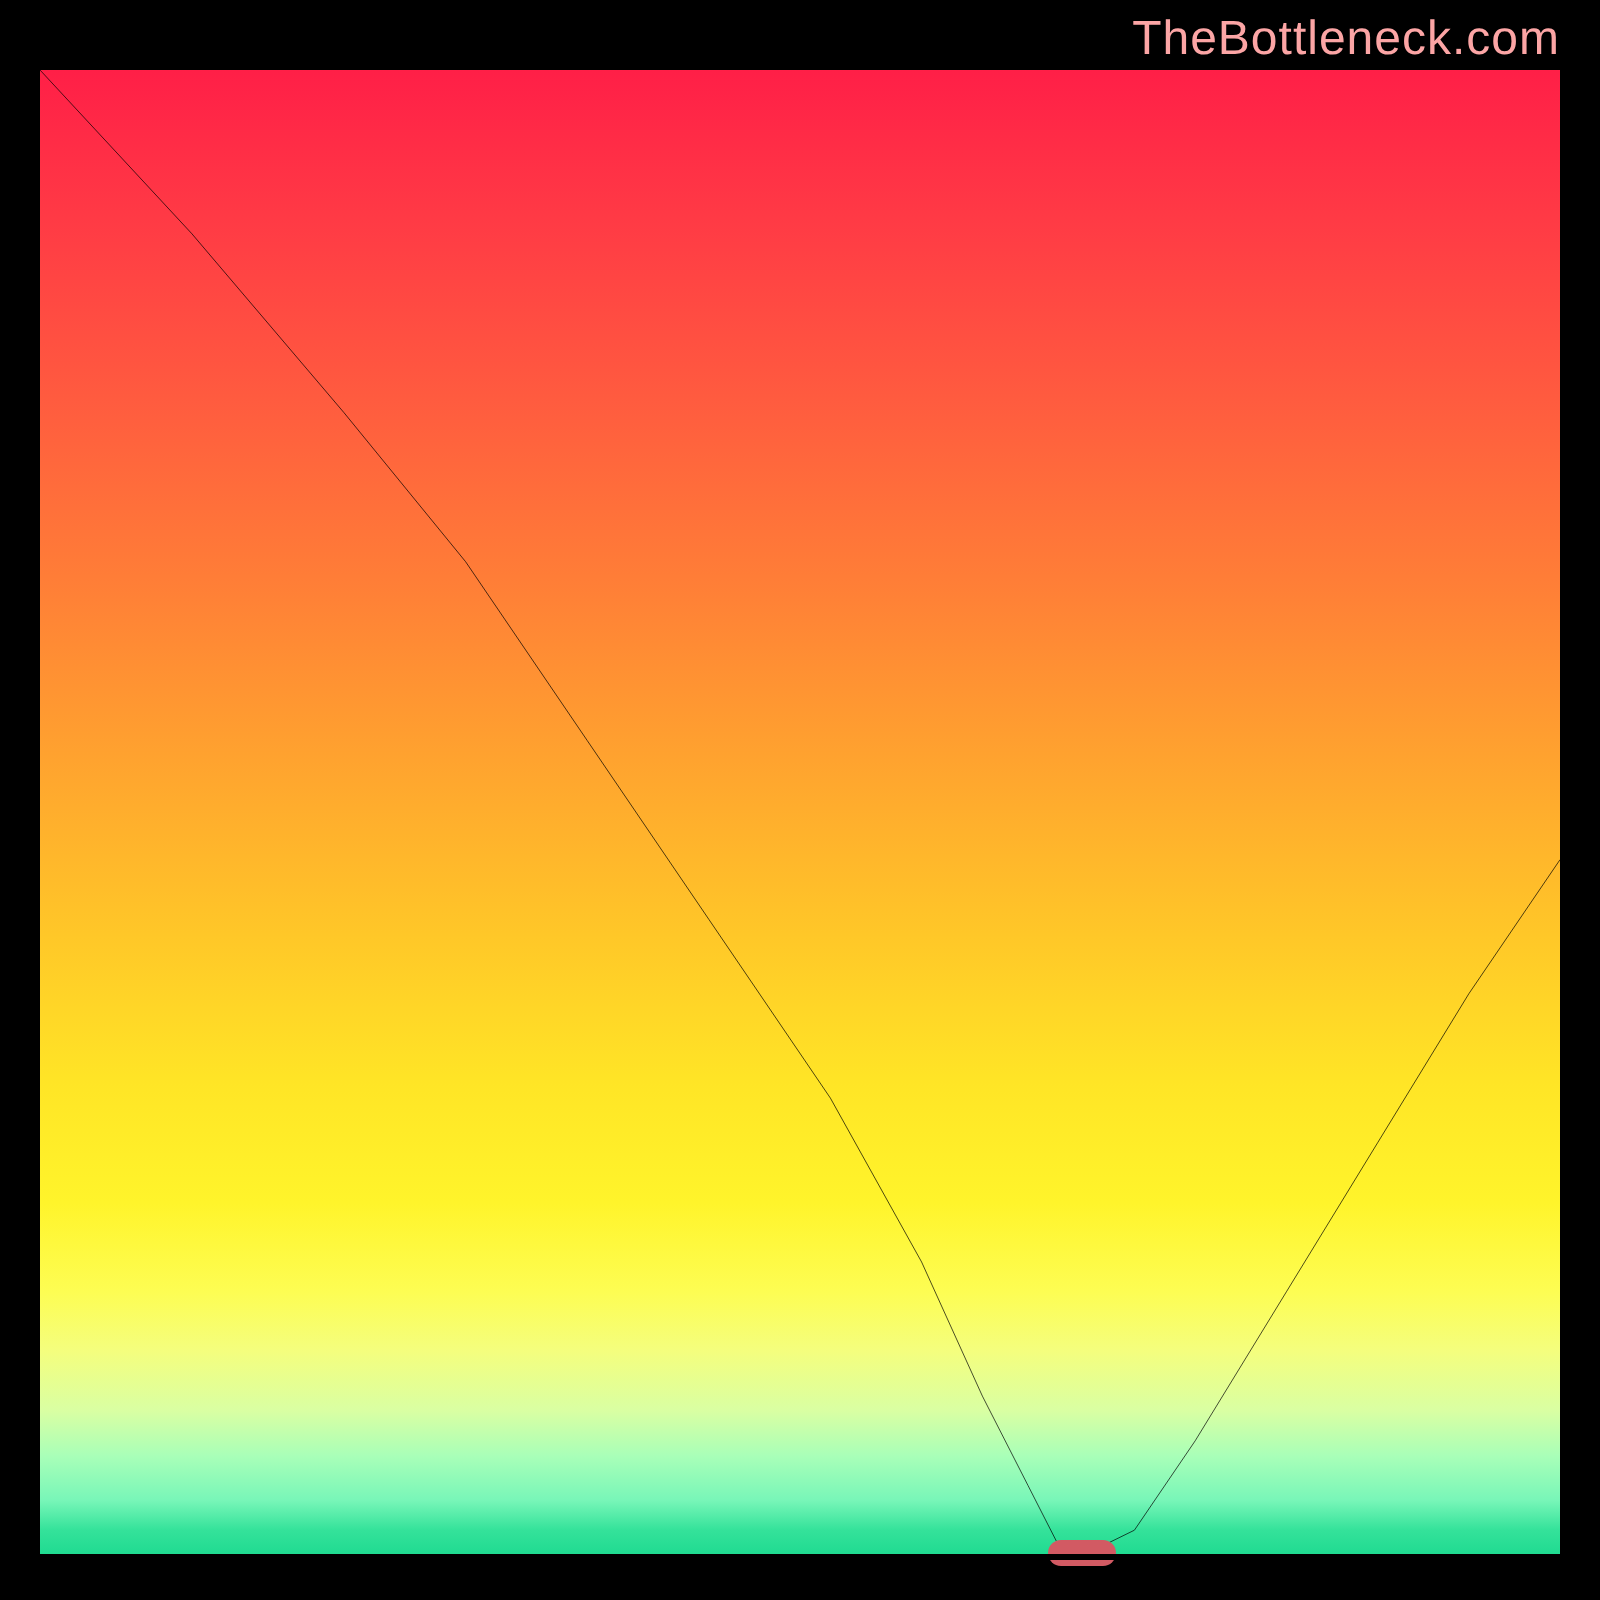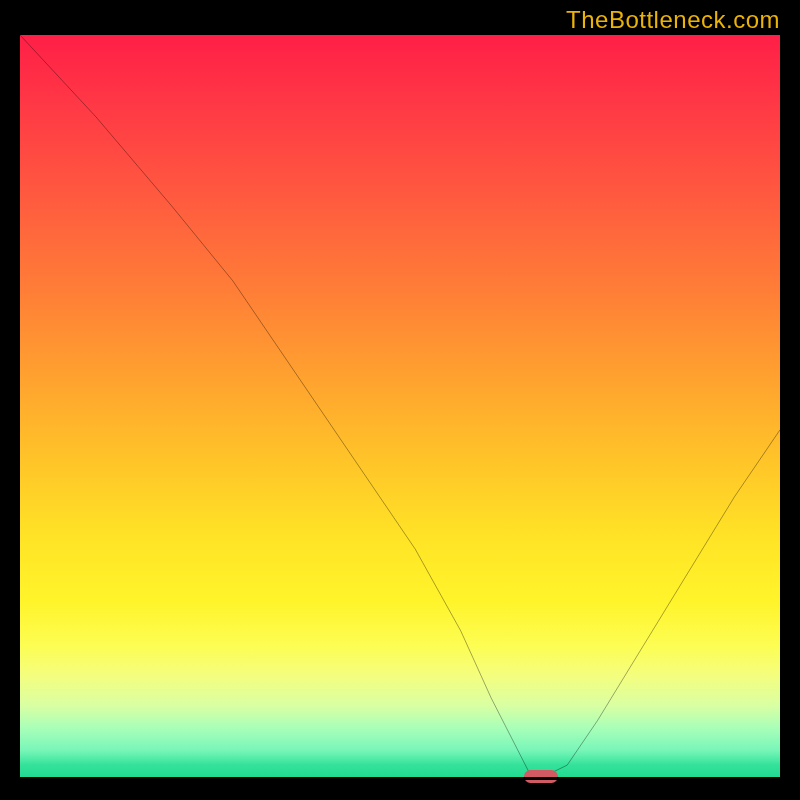--- a/index.html
+++ b/index.html
@@ -14,21 +14,21 @@
   .frame {
     position: relative;
     width: 800px;
     height: 800px;
     background: #000;
   }
   .watermark {
     position: absolute;
     top: 6px;
     right: 20px;
-    color: #eab308;
+    color: #fca5a5;
     font-size: 24px;
     font-weight: 500;
     letter-spacing: 0.5px;
     user-select: none;
   }
   
   .plot {
     position: absolute;
     left: 20px;
     top: 35px;

